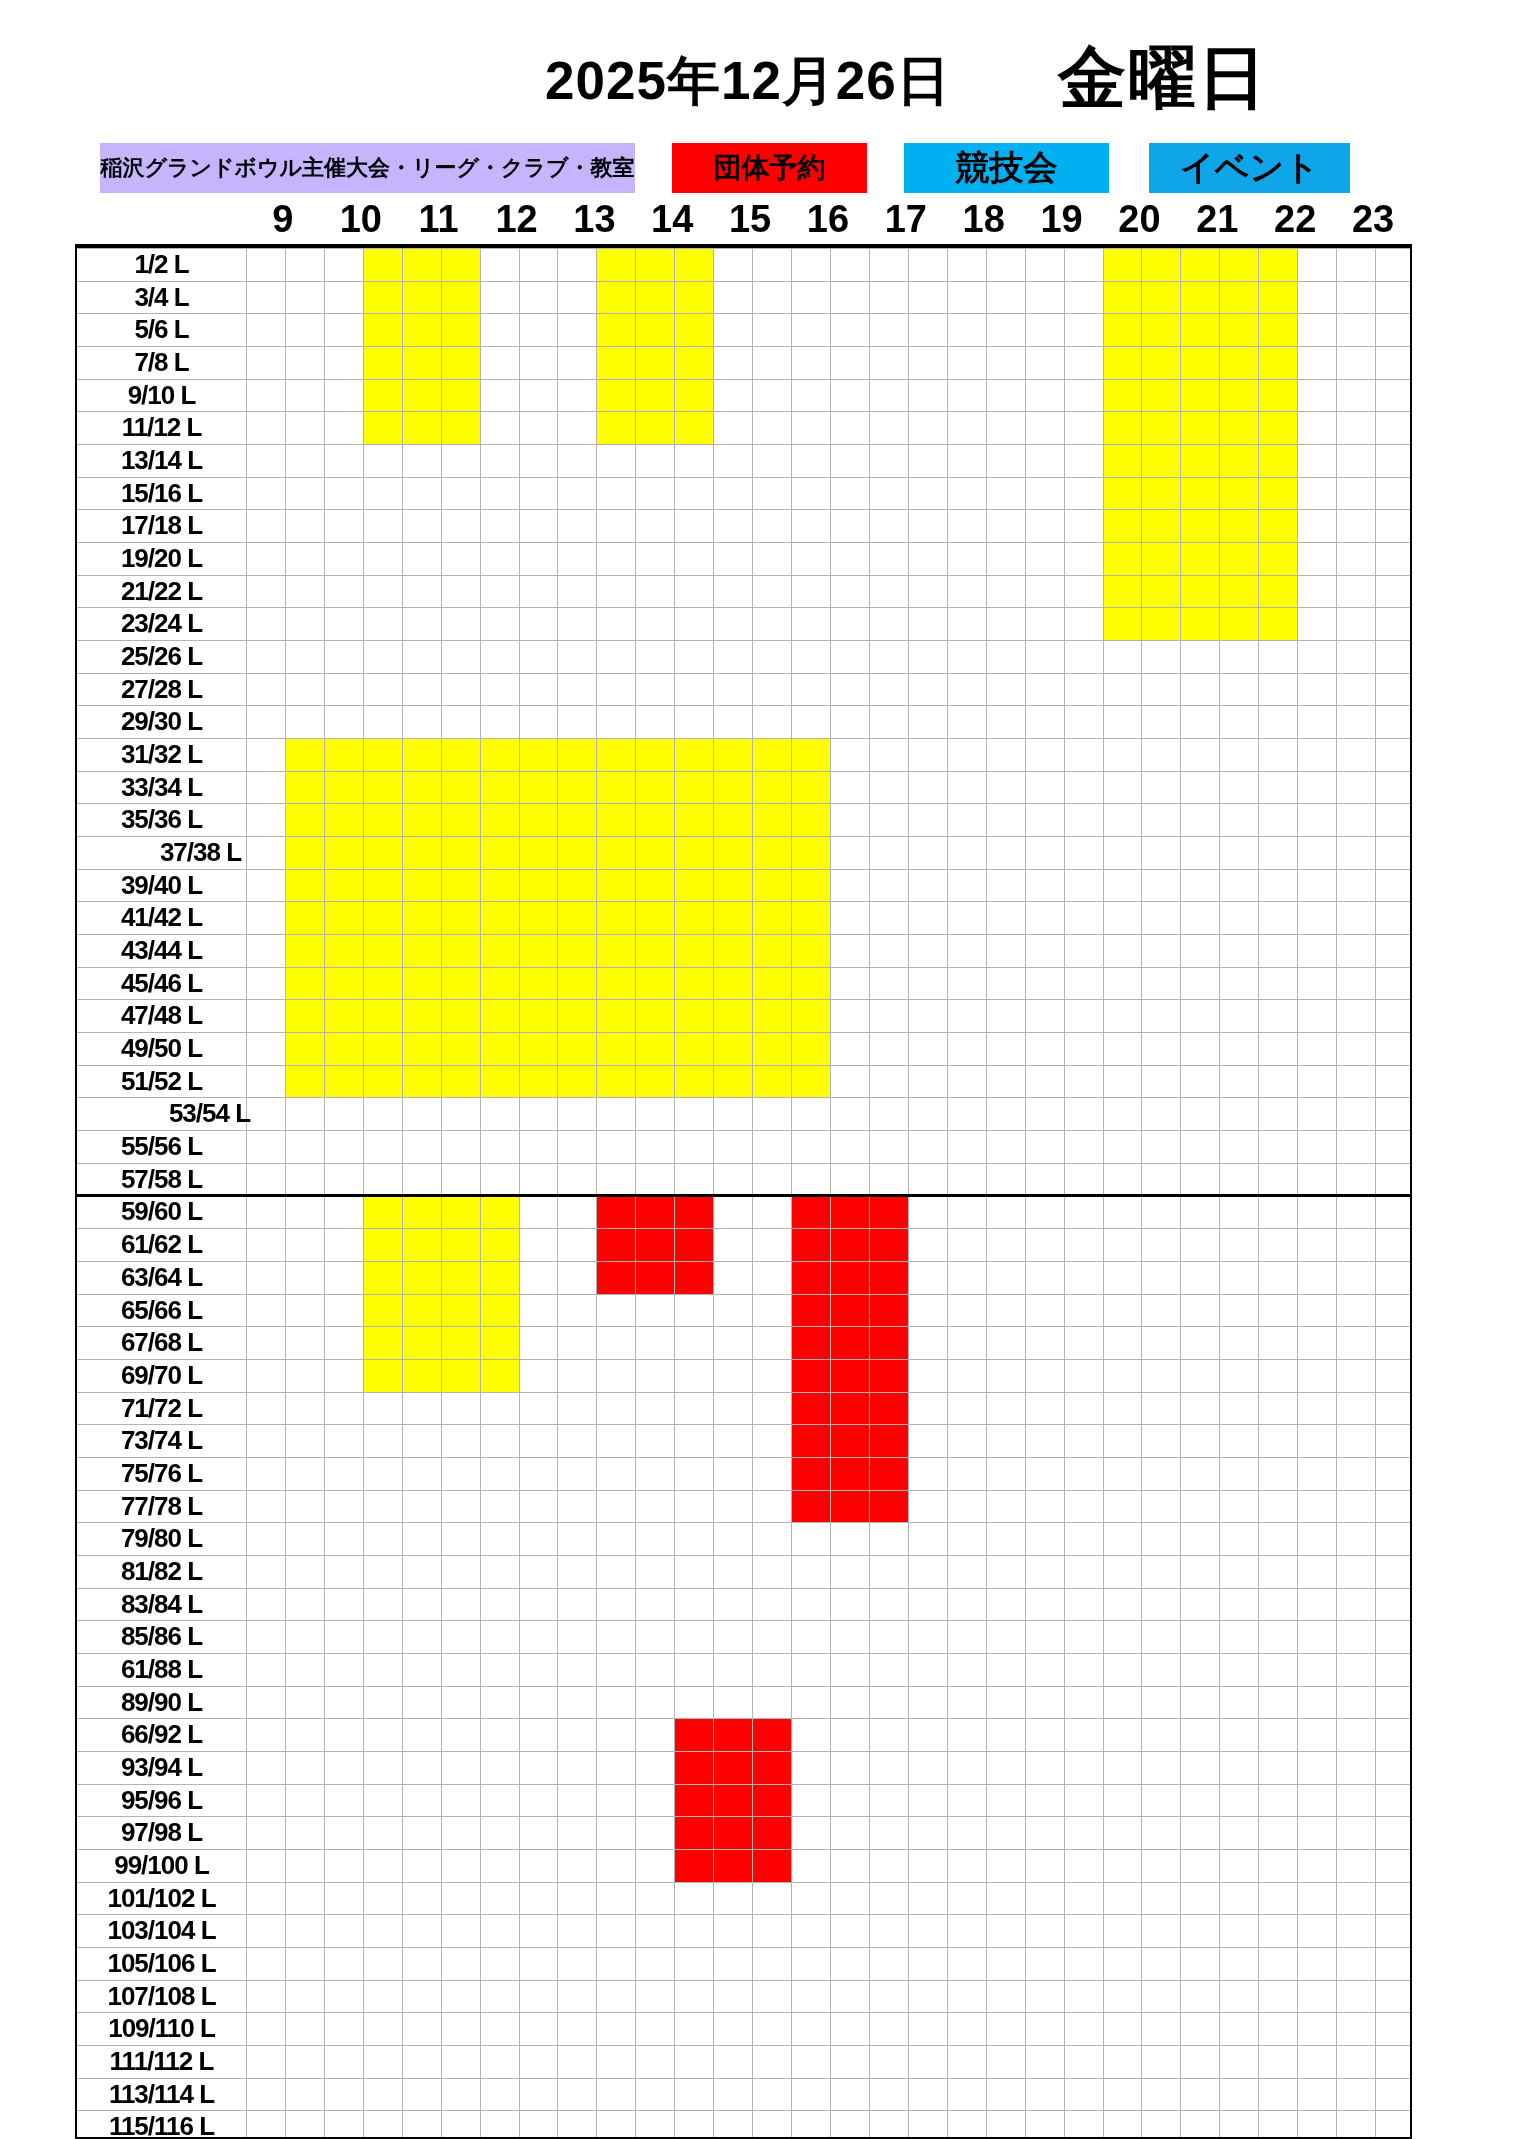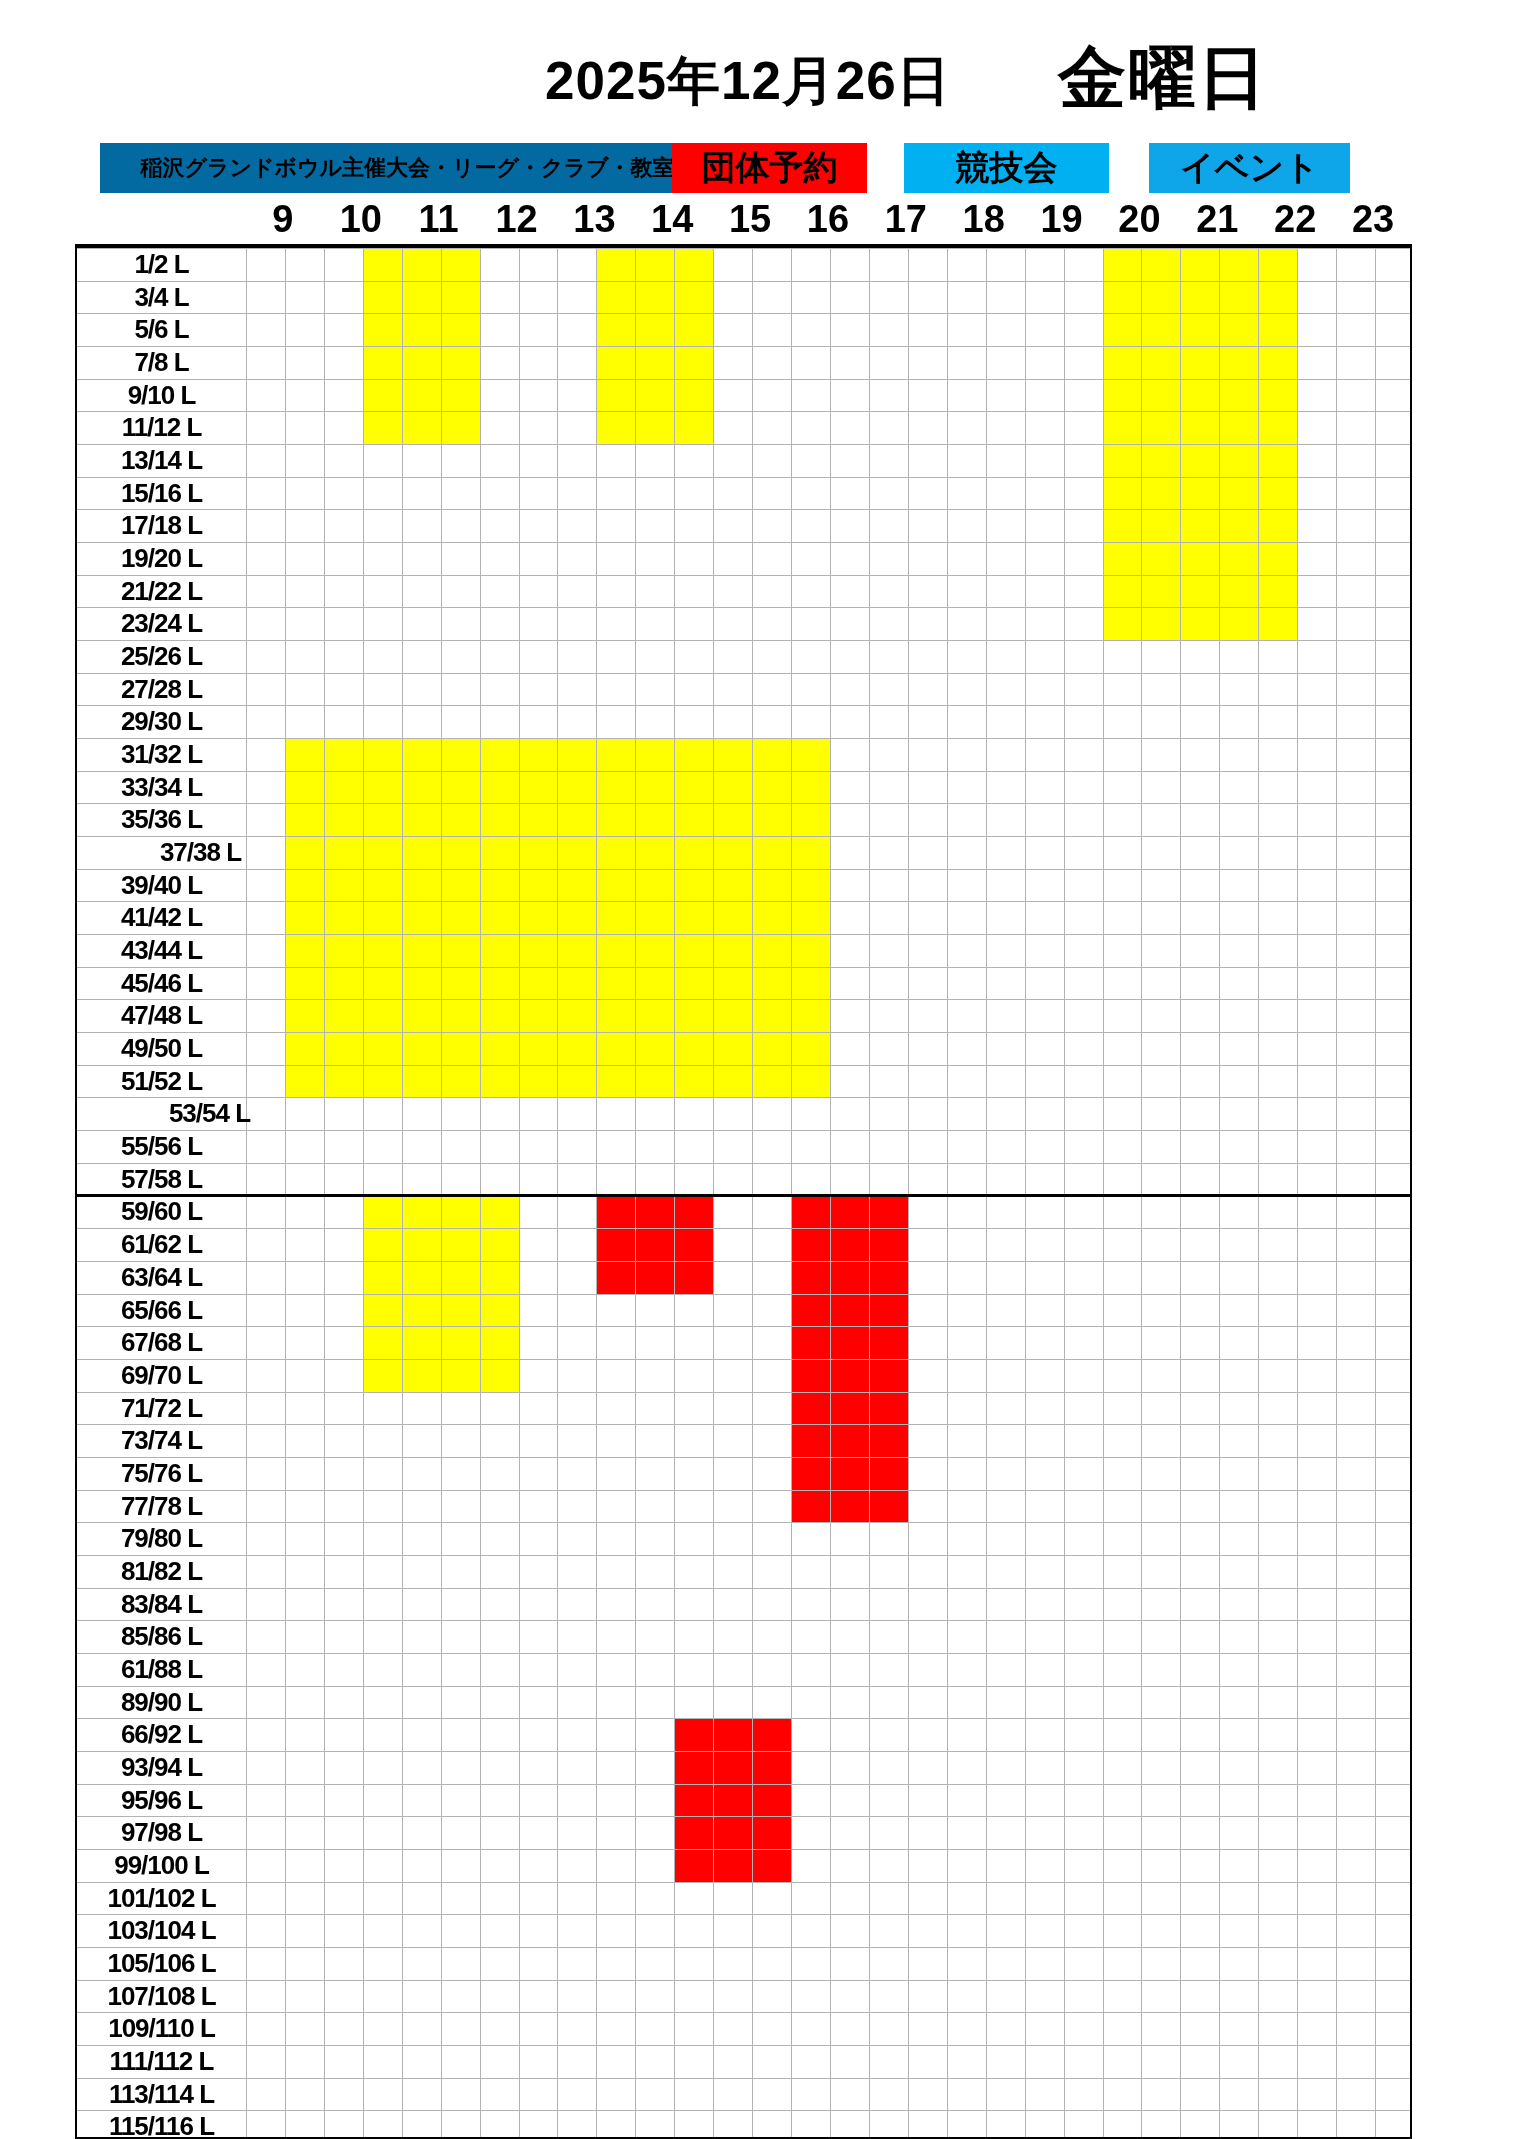--- a/index.html
+++ b/index.html
@@ -3,21 +3,21 @@
 <meta charset="utf-8">
 <style>
   html,body{margin:0;padding:0;background:#fff;}
   .page{position:relative;width:1513px;height:2139px;background:#ffffff;overflow:hidden;
         font-family:"Liberation Sans","DejaVu Sans",sans-serif;color:#000;}
   .title-date{position:absolute;left:545px;top:46px;font-size:53px;font-weight:bold;letter-spacing:1px;white-space:nowrap;}
   .title-weekday{position:absolute;left:1058px;top:33px;font-size:68px;font-weight:bold;letter-spacing:2px;white-space:nowrap;}
   .legend-box{position:absolute;top:143px;height:50px;display:flex;align-items:center;justify-content:center;
               font-weight:bold;white-space:nowrap;}
   .legend-league{left:100px;width:535px;font-size:22px;}
-  .legend-group{left:672px;width:195px;font-size:34px;}
+  .legend-group{left:672px;width:195px;font-size:28px;}
   .legend-competition{left:904px;width:205px;font-size:34px;}
   .legend-event{left:1149px;width:201px;font-size:34px;}
   .hours-band{position:absolute;left:75px;top:194px;width:1337px;height:50px;}
   .hour-label{position:absolute;top:0;transform:translateX(-50%);font-size:38px;font-weight:bold;line-height:50px;}
   .grid{position:absolute;left:75px;top:244px;width:1337px;height:1895px;
         border:2px solid #000;border-top:4px solid #000;box-sizing:border-box;}
   .grid-inner{position:absolute;left:0;top:0;right:0;bottom:0;}
   .blocks-layer{position:absolute;left:0;top:0;right:0;bottom:0;z-index:1;}
   .block{position:absolute;}
   .gridlines-h{position:absolute;left:0;top:0;right:0;bottom:0;z-index:2;pointer-events:none;
@@ -30,21 +30,21 @@
   .separator{position:absolute;left:0;right:0;height:3px;background:#000;z-index:4;}
 </style>
 </head>
 <body>
 
 <div class="page">
 
   <div class="title-date">2025年12月26日</div>
   <div class="title-weekday">金曜日</div>
 
-  <div class="legend-box legend-league" style="background: #0369a1; padding-left: 40px;">
+  <div class="legend-box legend-league" style="background: #c4b5fd;">
     <span>稲沢グランドボウル主催大会・リーグ・クラブ・教室</span>
   </div>
   <div class="legend-box legend-group" style="background: rgb(255, 0, 0);">
     <span>団体予約</span>
   </div>
   <div class="legend-box legend-competition" style="background: rgb(0, 176, 240);">
     <span>競技会</span>
   </div>
   <div class="legend-box legend-event" style="background: #0ea5e9;">
     <span>イベント</span>

